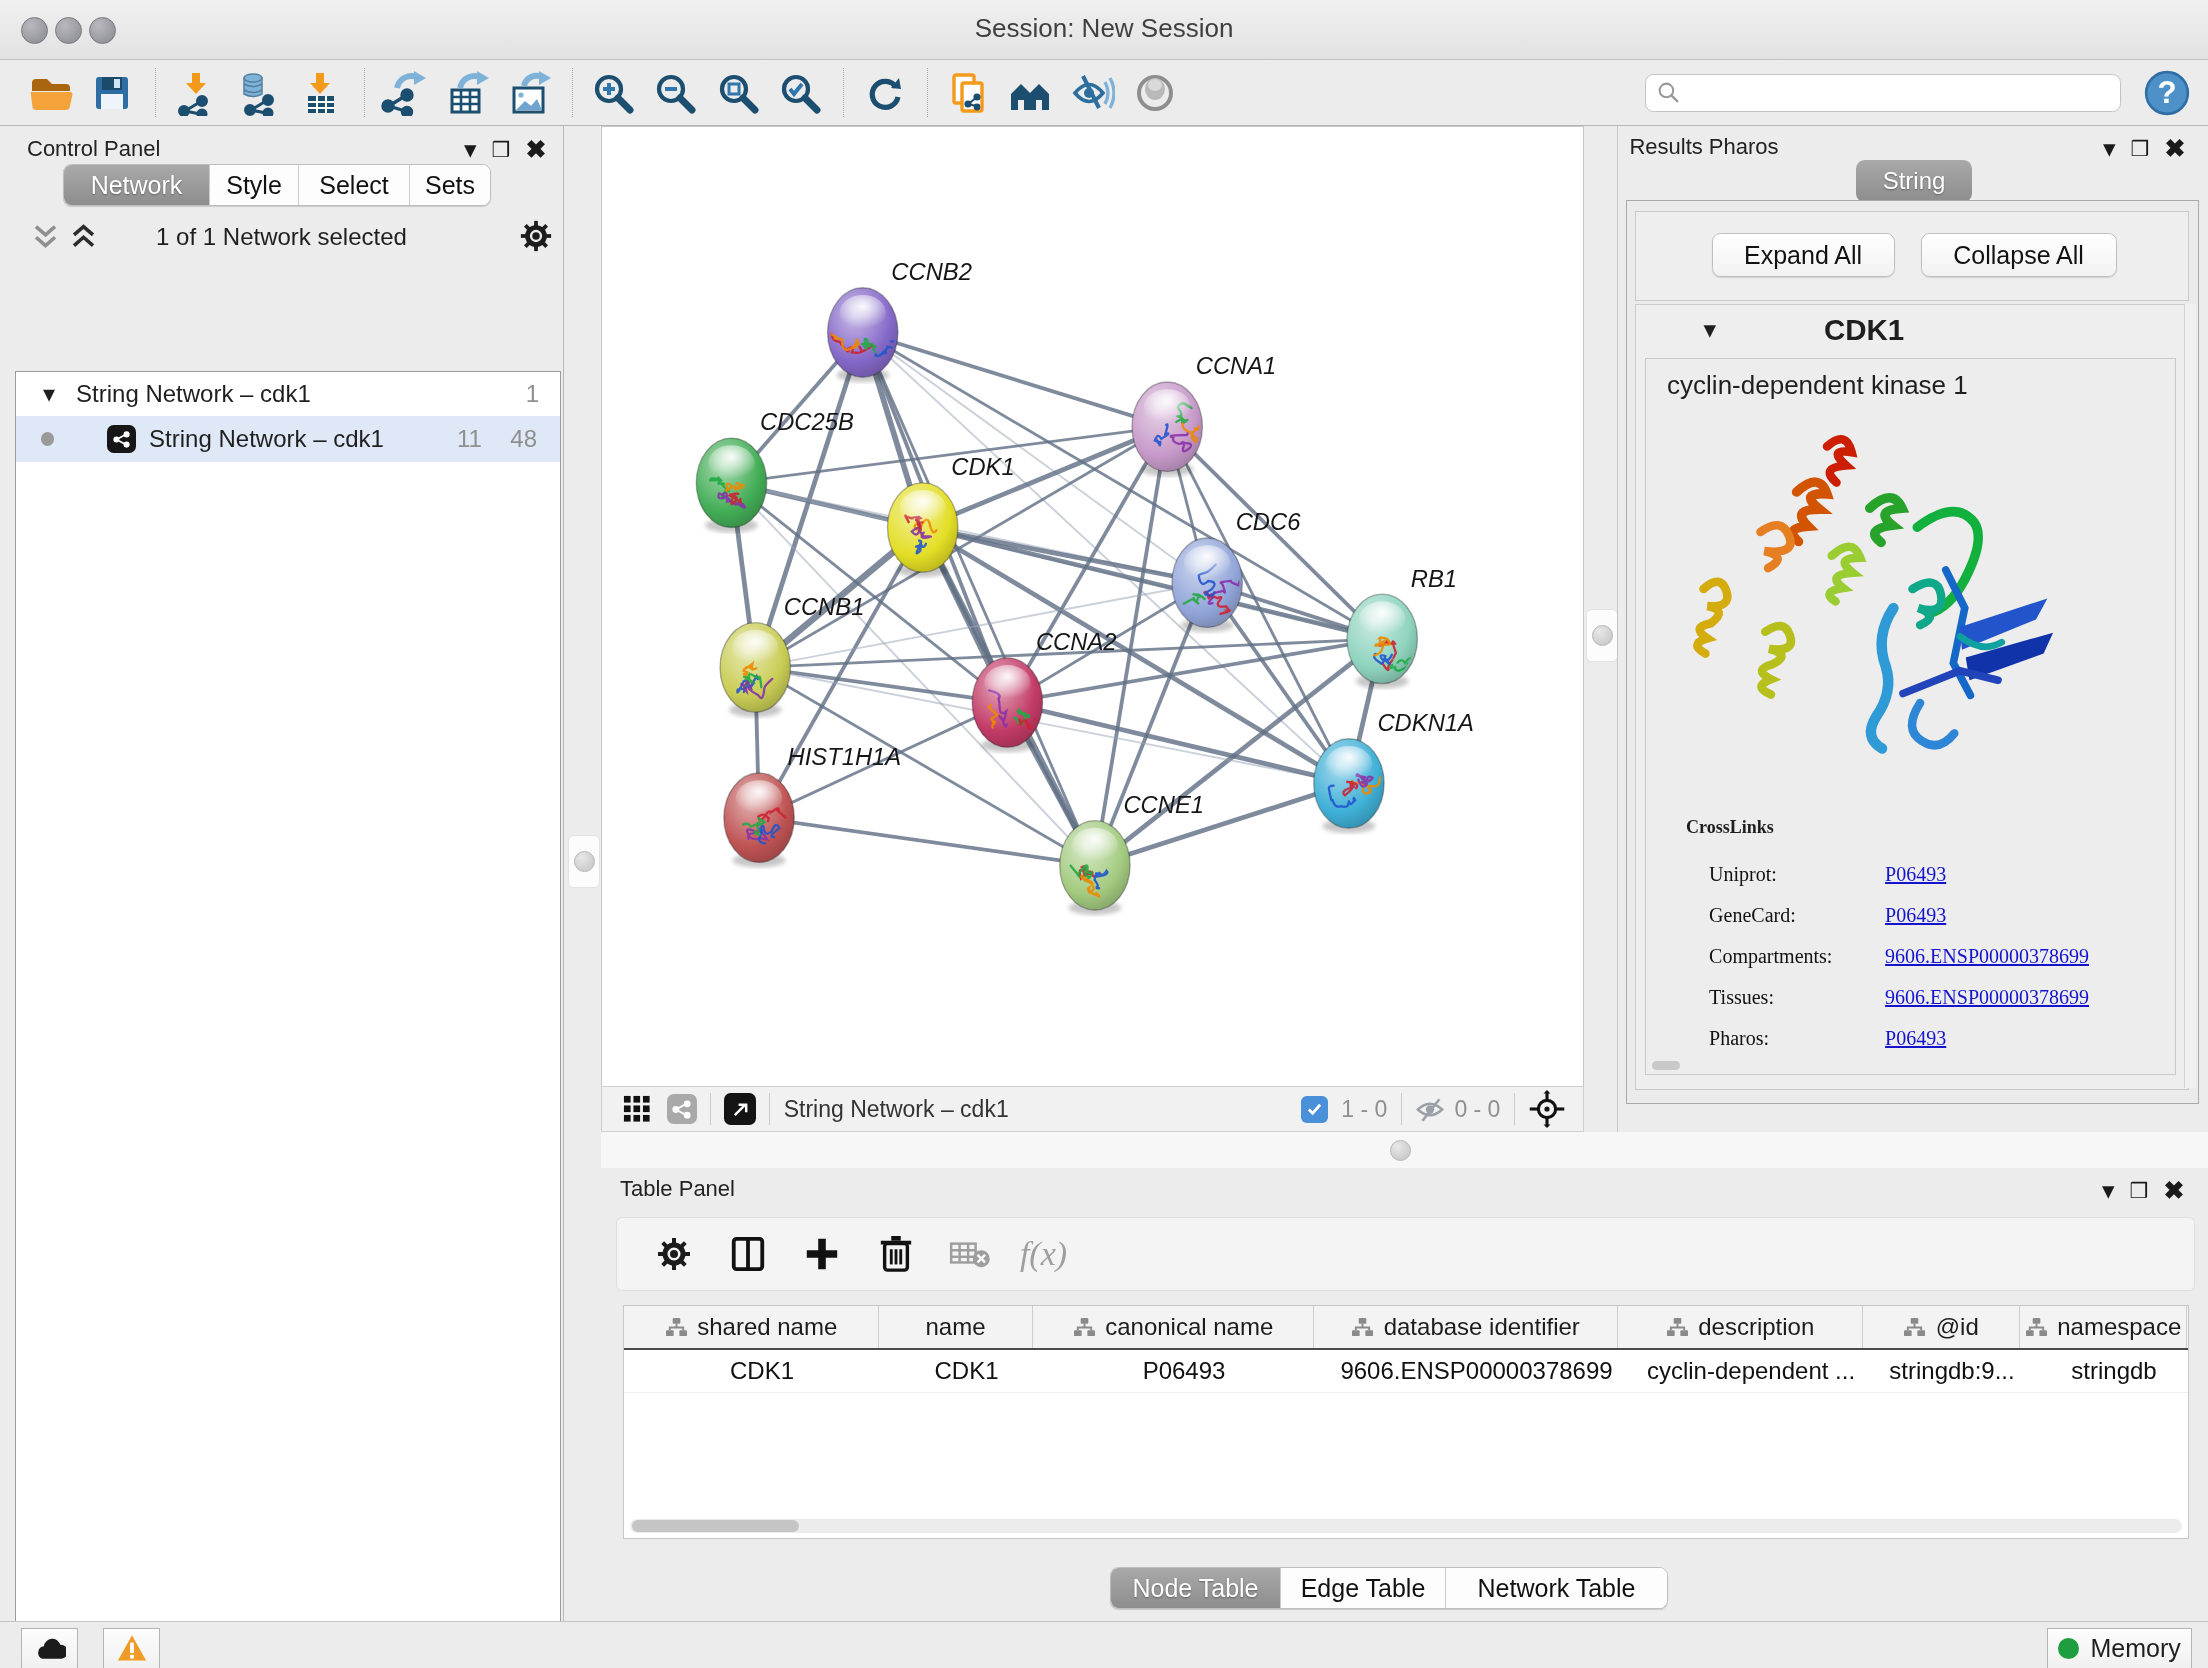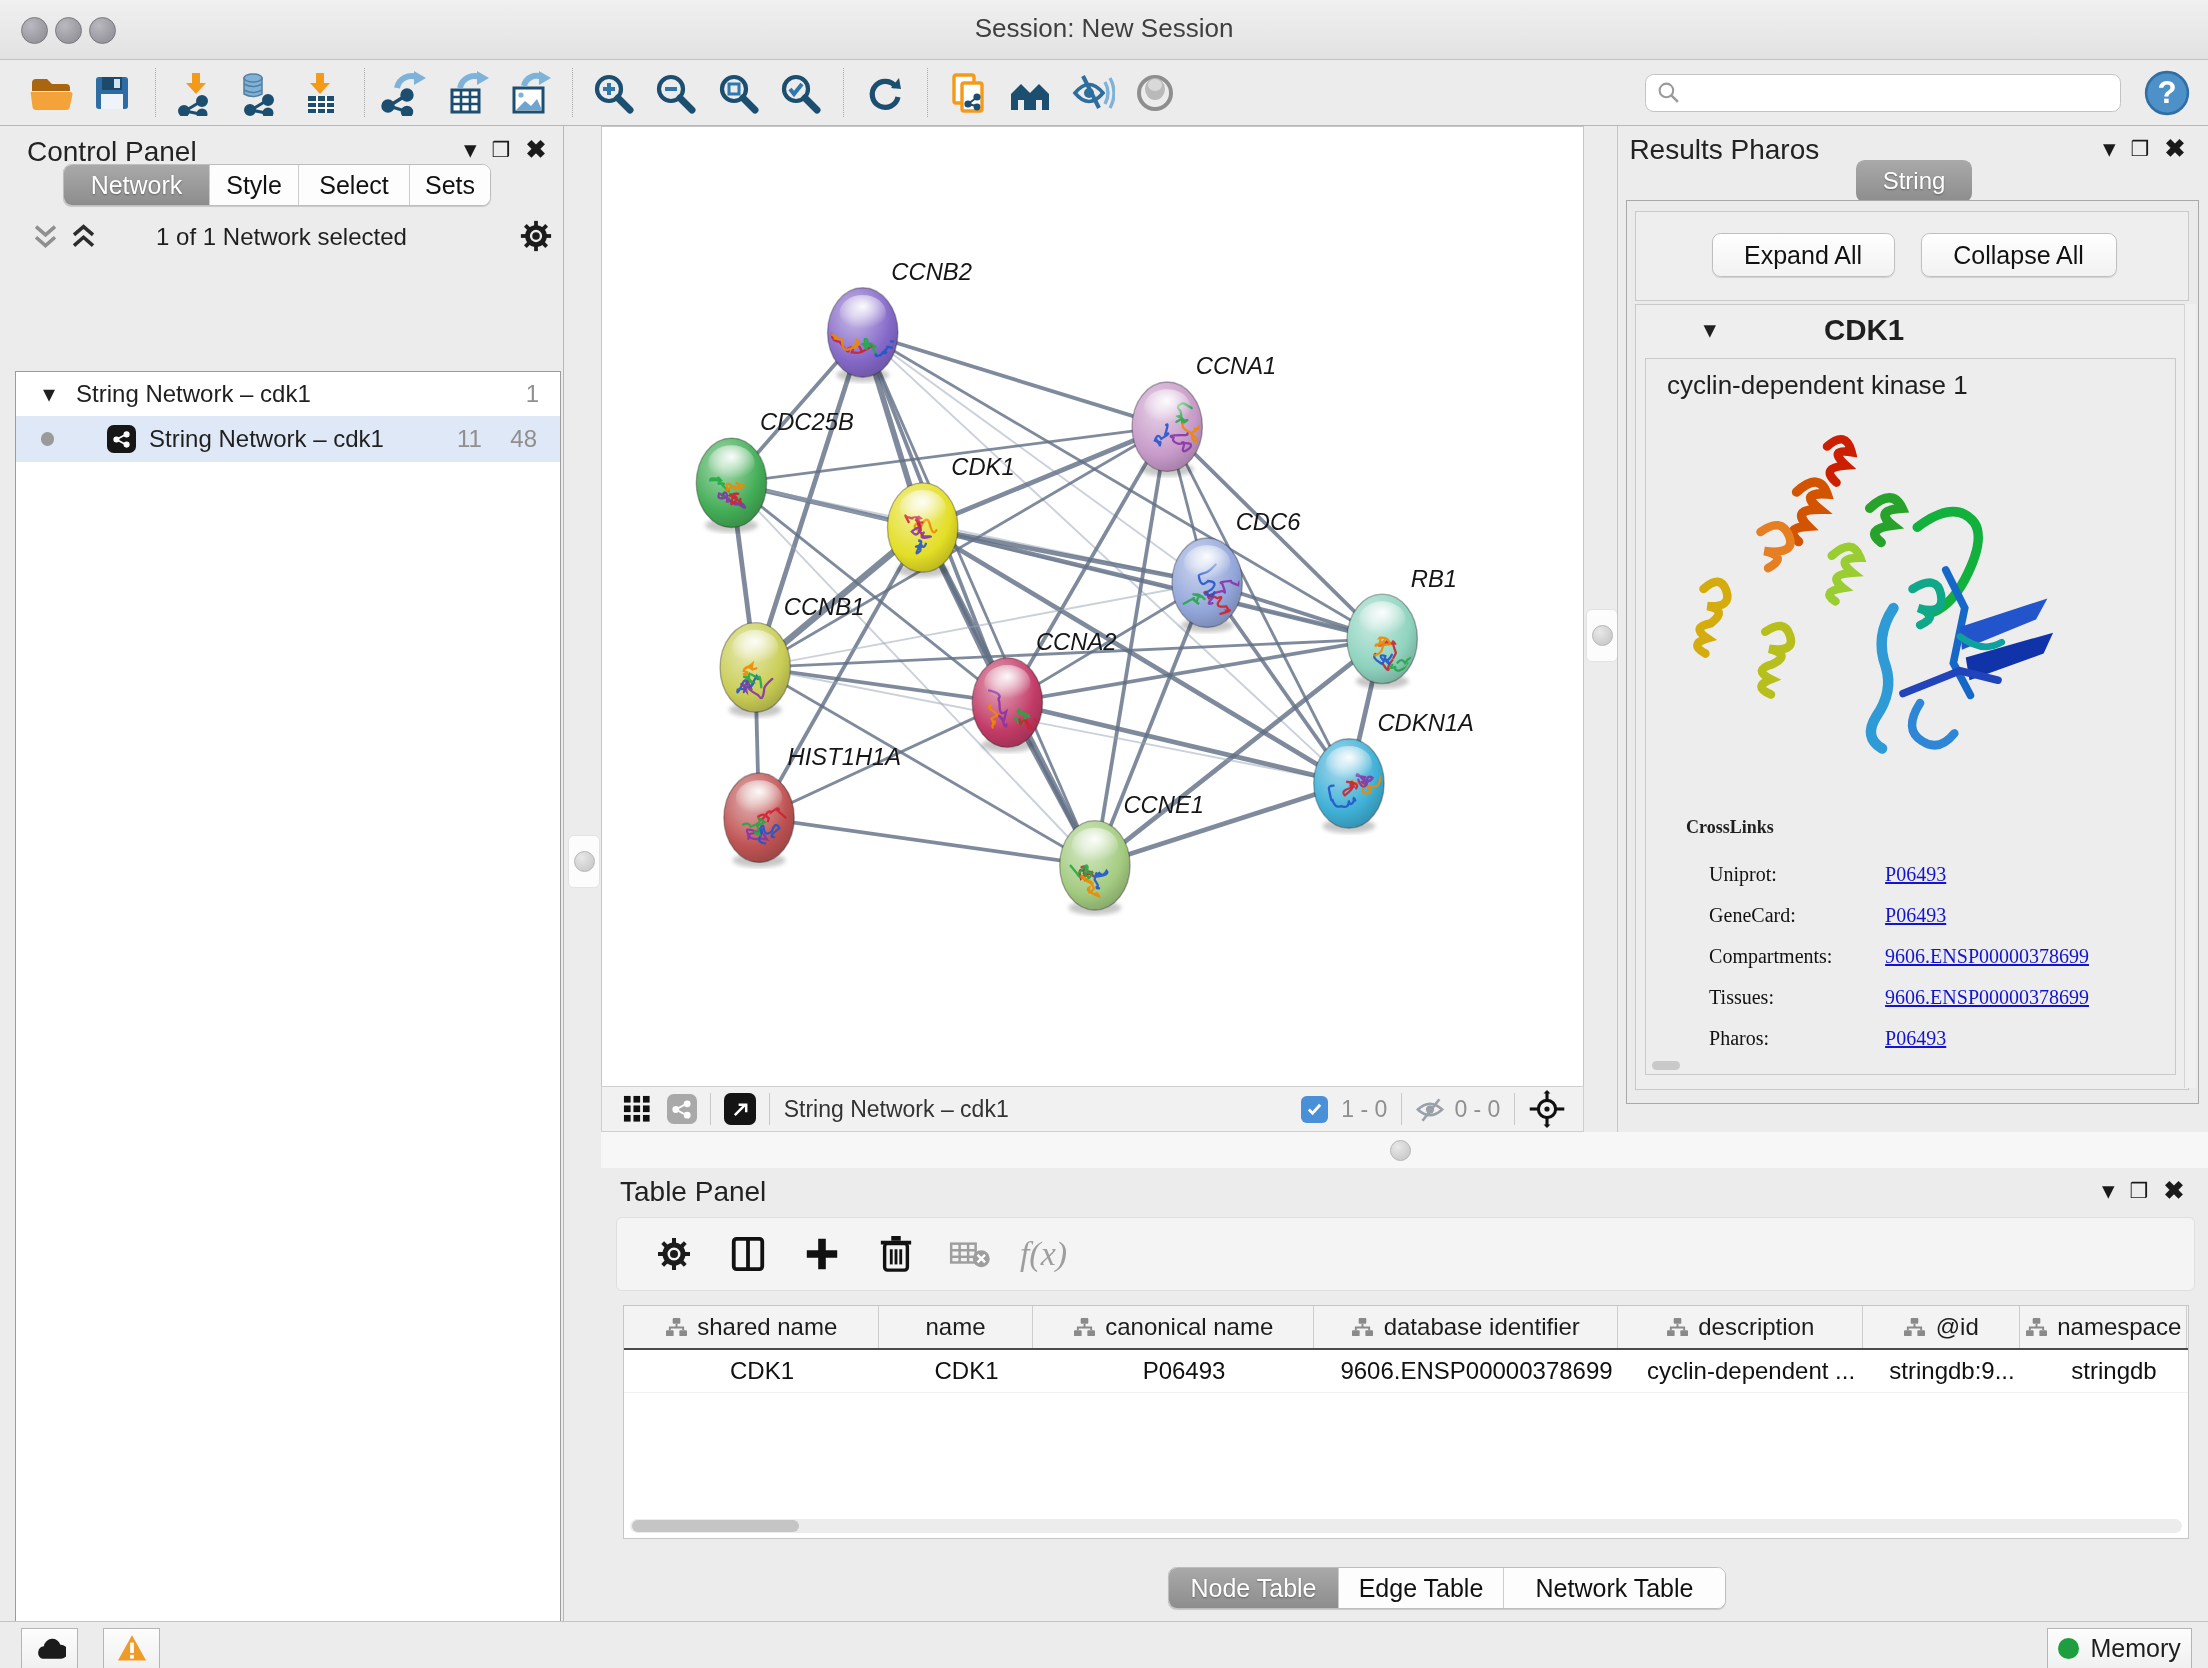--- a/index.html
+++ b/index.html
@@ -15,21 +15,21 @@
   
   .toolbar{left:0;top:60px;width:2208px;height:66px;background:#ececec;border-bottom:1px solid #b7b7b7;
            display:flex;align-items:center;padding-left:25px;box-sizing:border-box;}
   .tool{width:49px;height:49px;display:flex;align-items:center;justify-content:center;margin-right:13.3px;}
   .tsep{height:49px;border-left:1.9px dotted #a9a9a9;margin:0 15px 0 5.7px;}
   .searchbox{margin-left:auto;width:476px;height:38px;background:#fff;border:1px solid #c3c3c3;
              border-radius:8.6px;display:flex;align-items:center;padding-left:9.5px;box-sizing:border-box;}
   .searchbox input{border:none;outline:none;font-size:23px;width:409px;background:transparent;
                    font-family:"Liberation Sans",sans-serif;}
   
-  .ph-title{font-size:28px;color:#222;}
+  .ph-title{font-size:22px;color:#222;}
   .win-ctls{position:absolute;display:flex;gap:15px;align-items:center;}
   .wc{font-size:25px;color:#1a1a1a;line-height:25px;}
   .tabseg{display:flex;border:1px solid #bdbdbd;border-radius:8.6px;overflow:hidden;background:#fff;
           box-shadow:0 1px 1px rgba(0,0,0,.15);}
   .tabseg .seg{font-size:25px;padding:5.7px 0;text-align:center;border-left:1px solid #cccccc;background:#fdfdfd;color:#111;}
   .tabseg .seg:first-child{border-left:none;}
   .tabseg .seg.on{background:linear-gradient(#a9a9a9,#8d8d8d);color:#fff;text-shadow:0 1px 1.9px rgba(0,0,0,.35);}
   .btn{background:linear-gradient(#ffffff,#f2f2f2);border:1px solid #bfbfbf;border-radius:8.6px;
        font-size:25px;text-align:center;color:#111;box-shadow:0 1px 1px rgba(0,0,0,.12);}
   
@@ -889,21 +889,21 @@
           <div class="td" style="width: 304px;">9606.ENSP00000378699</div>
           <div class="td" style="width: 245px;">cyclin-dependent ...</div>
           <div class="td" style="width: 157px;">stringdb:9...</div>
           <div class="td" style="width: 167px;">stringdb</div>
         </div>
       </div>
     <div class="hscroll">
         <span class="hthumb"></span>
       </div>
   </div>
-  <div class="tabseg abs" style="left:1168px;top:1567px">
+  <div class="tabseg abs" style="left:1110px;top:1567px">
     <div class="seg on" style="width:169px">Node Table</div>
     <div class="seg" style="width:164px">Edge Table</div>
     <div class="seg" style="width:221px">Network Table</div>
   </div>
 
   <div class="abs statusbar">
     <span class="sbtn" style="left:21px;width:55px">
       <svg width="32" height="25" viewBox="0 0 34 26">
           <path d="M9 24 a7 7 0 0 1 1.5-13.5 A9 9 0 0 1 28 9 a6.5 6.5 0 0 1 1 15 z" fill="#1b1b1b"></path>
         </svg>

